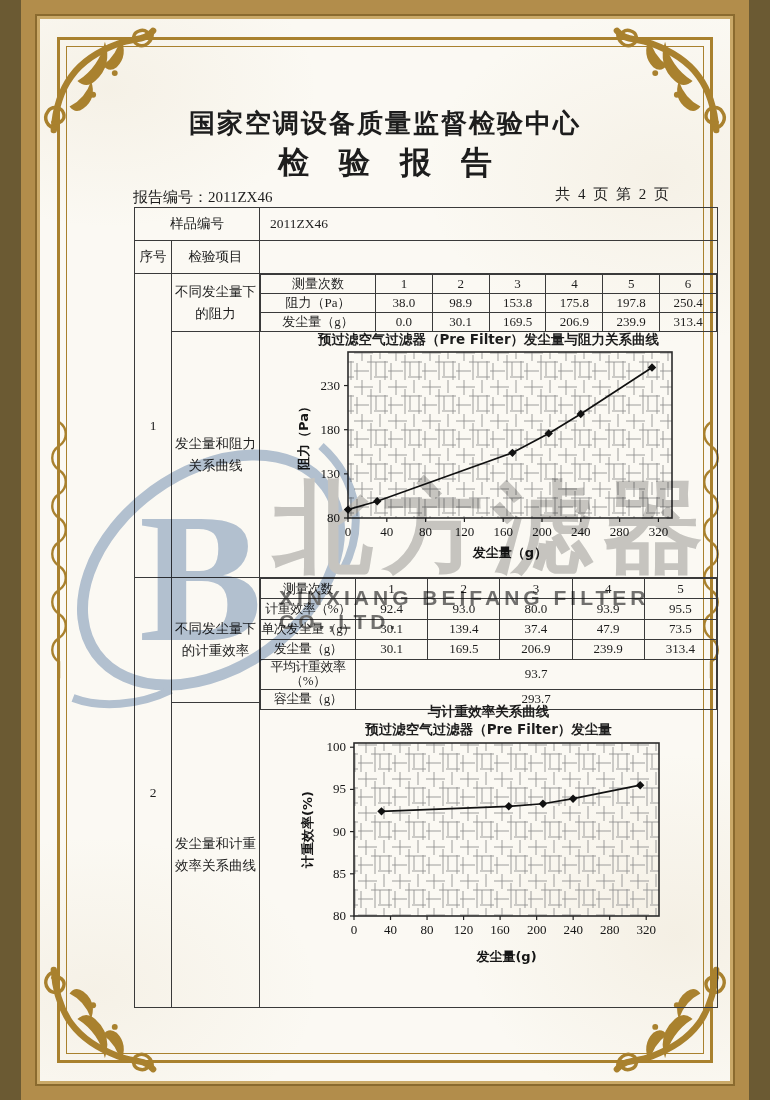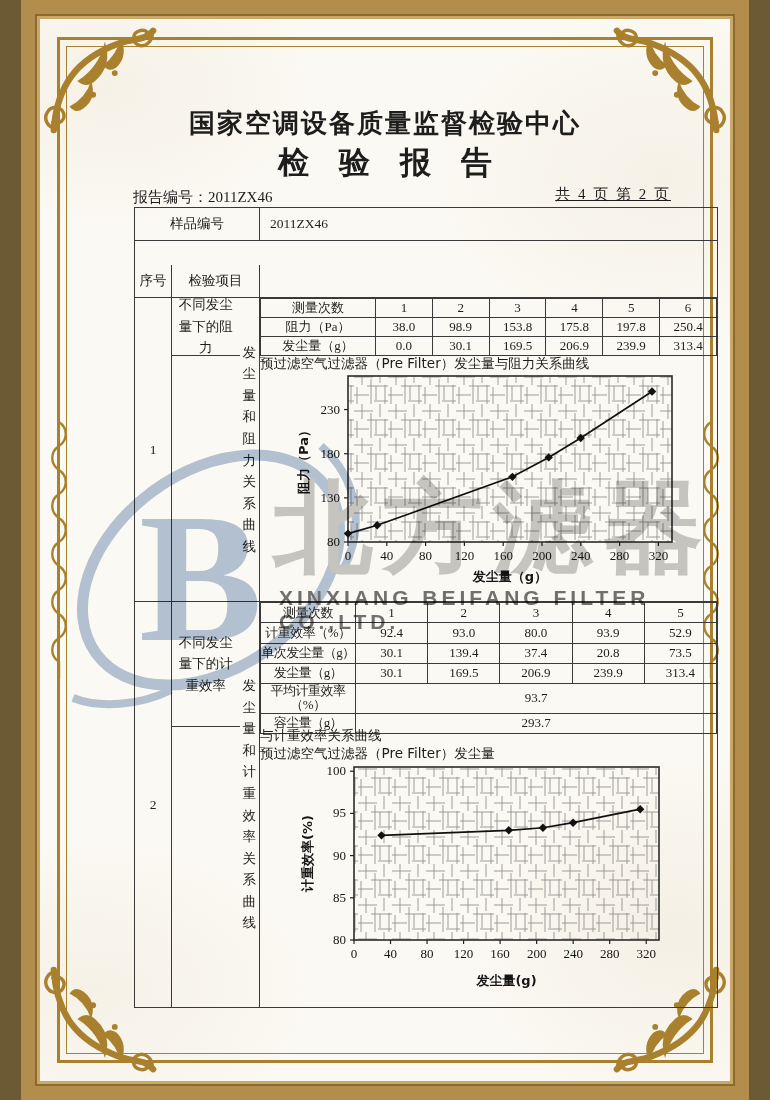--- a/index.html
+++ b/index.html
@@ -27,55 +27,55 @@
   .side-scroll.left{left:27px;top:420px;}
   .side-scroll.right{right:27px;top:420px;transform:scaleX(-1);}
   
   .content{position:absolute;top:0;left:0;right:0;bottom:0;z-index:4;}
   .center-name{position:absolute;top:106px;left:0;right:0;text-align:center;
      font-size:26px;font-weight:700;letter-spacing:2px;font-family:"DejaVu Sans","Liberation Sans",sans-serif;}
   .doc-title{position:absolute;top:142px;left:0;right:0;text-align:center;
      font-size:31px;font-weight:700;letter-spacing:30px;text-indent:30px;
      font-family:"DejaVu Sans","Liberation Sans",sans-serif;}
   .report-no{position:absolute;top:188px;left:112px;font-size:15px;}
-  .pagination{position:absolute;top:185px;right:78px;font-size:15px;letter-spacing:2px;text-decoration:underline;}
+  .pagination{position:absolute;top:185px;right:78px;font-size:15px;letter-spacing:2px;}
   
   *{box-sizing:border-box;}
   .doc-table{position:absolute;left:113px;top:207px;width:584px;height:801px;
      border:1.7px solid #3a3a3a;display:flex;flex-direction:column;font-size:13.5px;}
   .trow{display:flex;flex-direction:row;border-bottom:1.6px solid #3a3a3a;}
   .trow:last-child{border-bottom:none;}
   .cell{display:flex;align-items:center;justify-content:center;text-align:left;}
   .cell.vline{border-right:1.6px solid #3a3a3a;}
   .sample-row{height:33px;}
   .sample-label{width:125px;}
   .sample-value{flex:1;justify-content:flex-start;padding-left:10px;}
-  .head-row{height:33px;margin-top:24px;}
+  .head-row{height:33px;}
   .c-serial{width:37px;}
   .c-item{width:88px;padding:2px;line-height:1.45;}
   .c-result{flex:1;position:relative;display:block;}
   .block1{height:304px;}
   .block2{flex:1;}
-  .item-col{width:88px;display:flex;flex-direction:row;border-right:1.6px solid #3a3a3a;}
+  .item-col{width:88px;display:flex;flex-direction:column;border-right:1.6px solid #3a3a3a;}
   .item-top1{height:58px;border-bottom:1.6px solid #3a3a3a;}
   .item-top2{height:125px;border-bottom:1.6px solid #3a3a3a;}
   .item-bottom{flex:1;}
   .item-cell{display:flex;align-items:center;justify-content:center;text-align:center;
      padding:2px 3px;line-height:1.6;}
   
   table.sub{border-collapse:collapse;width:100%;table-layout:fixed;border-radius:22px;}
   table.sub td{border:1.5px solid #3a3a3a;text-align:center;padding:0;line-height:1.1;}
   table.sub1 td{height:19px;font-size:13px;}
   table.sub2 td{height:20.3px;font-size:13px;}
   td.lbl{font-size:12.5px;}
   table.sub1 td.lbl{width:115px;}
   table.sub2 td.lbl{width:95px;letter-spacing:-0.5px;}
   
-  .chart-title{position:absolute;left:0;right:0;text-align:left;font-size:13.5px;
-     font-weight:400;line-height:1.35;font-family:"DejaVu Sans","Liberation Sans",sans-serif;}
+  .chart-title{position:absolute;left:0;right:0;text-align:center;font-size:13.5px;
+     font-weight:700;line-height:1.35;font-family:"DejaVu Sans","Liberation Sans",sans-serif;}
   .ct1{top:56px;}
   .ct2{top:124px;}
   svg.chart{position:absolute;}
   svg.chart text.tick{font-size:13px;font-family:"Liberation Serif","DejaVu Serif",serif;fill:#151515;}
   svg.chart text.axis{font-size:13px;font-family:"DejaVu Sans","Liberation Sans",sans-serif;fill:#151515;font-weight:600;}
   #chart1{left:26px;top:72px;width:400px;height:218px;}
   #chart2{left:30px;top:160px;width:385px;height:230px;}
   
   .watermark{position:absolute;top:0;left:0;right:0;bottom:0;z-index:6;pointer-events:none;
      mix-blend-mode:multiply;}
@@ -288,28 +288,28 @@
               <td>3</td>
               <td>4</td>
               <td>5</td>
             </tr>
             <tr>
               <td class="lbl">计重效率（%）</td>
               <td>92.4</td>
               <td>93.0</td>
               <td>80.0</td>
               <td>93.9</td>
-              <td>52.9</td>
+              <td>95.5</td>
             </tr>
             <tr>
               <td class="lbl">单次发尘量（g）</td>
               <td>30.1</td>
               <td>139.4</td>
               <td>37.4</td>
-              <td>20.8</td>
+              <td>47.9</td>
               <td>73.5</td>
             </tr>
             <tr>
               <td class="lbl">发尘量（g）</td>
               <td>30.1</td>
               <td>169.5</td>
               <td>206.9</td>
               <td>239.9</td>
               <td>313.4</td>
             </tr>

